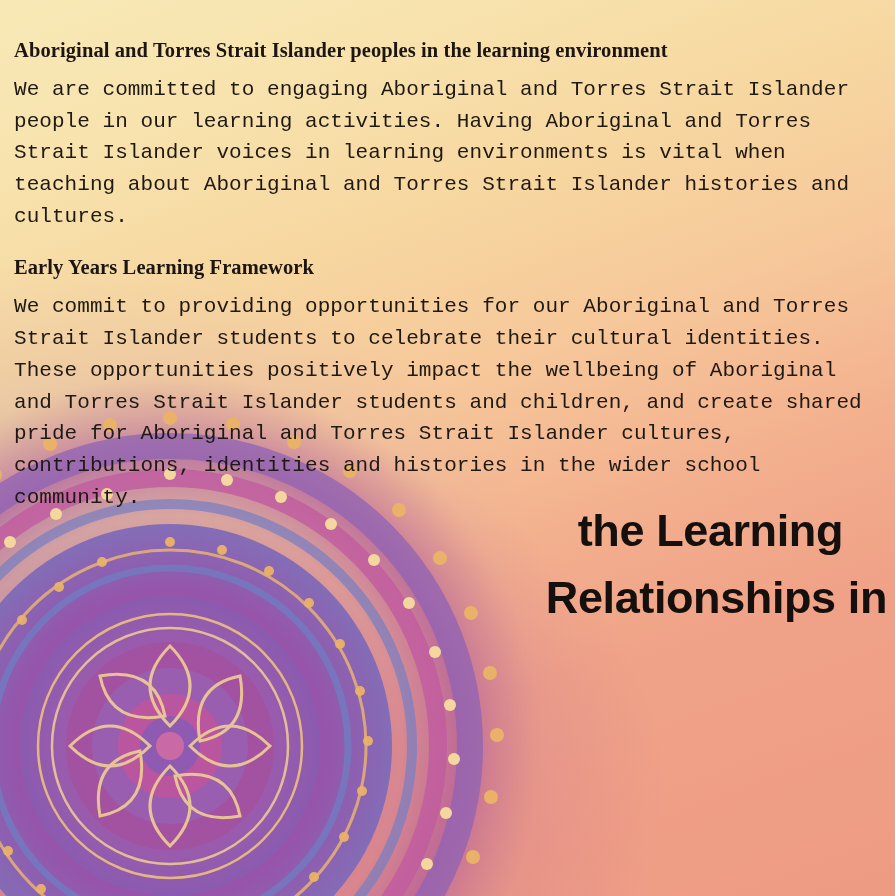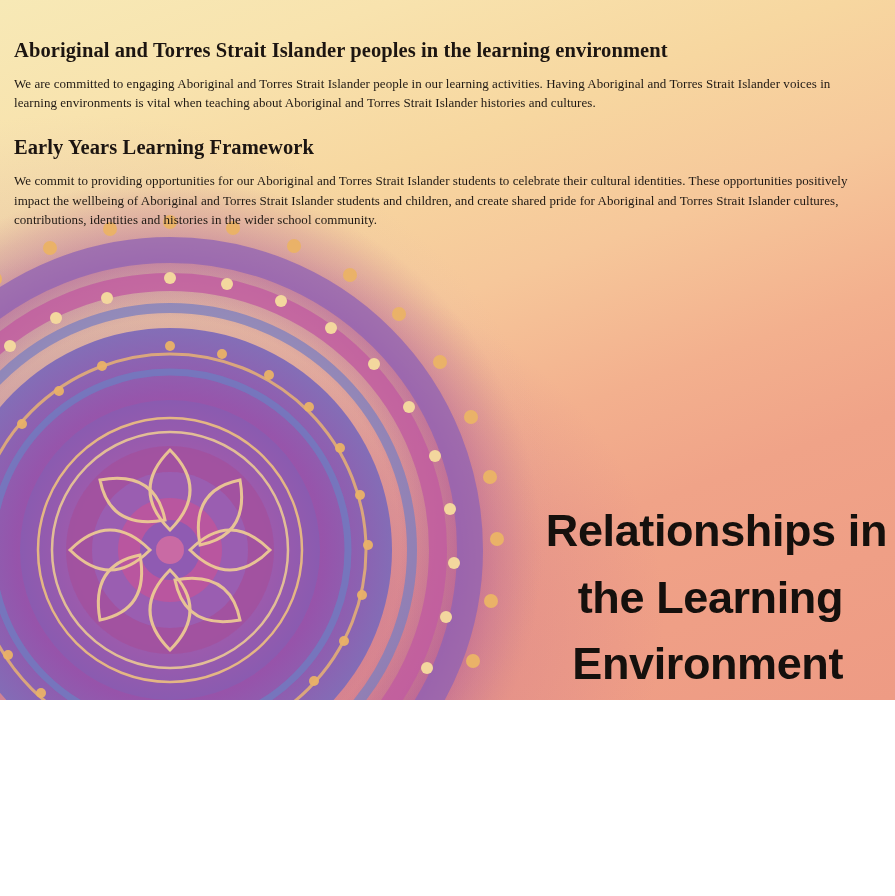--- a/index.html
+++ b/index.html
@@ -8,21 +8,21 @@
   }
   body {
     width: 895px;
     height: 896px;
     overflow: hidden;
     font-family: "Liberation Serif", serif;
   }
   .page {
     position: relative;
     width: 895px;
-    height: 700px;
+    height: 896px;
     overflow: hidden;
     background:
       radial-gradient(ellipse 700px 520px at 18% 88%, rgba(170, 70, 150, 0.55) 0%, rgba(190, 95, 150, 0.25) 45%, rgba(240, 150, 120, 0.0) 72%),
       radial-gradient(ellipse 620px 500px at 8% 72%, rgba(120, 120, 200, 0.35) 0%, rgba(180, 140, 190, 0.12) 55%, rgba(240, 160, 120, 0.0) 78%),
       linear-gradient(160deg, #f7e9b6 0%, #f8e3ae 14%, #f7d7a0 30%, #f6c79a 45%, #f3b08e 60%, #f0a388 72%, #ef9f86 85%, #ee9b84 100%);
   }
 
   
   .artwork {
     position: absolute;
@@ -48,22 +48,22 @@
     font-size: 20.5px;
     line-height: 1.25;
     color: #1c1511;
     margin: 0 0 10px 0;
     letter-spacing: 0.1px;
   }
   h2.section-heading.tight {
     margin-top: 22px;
   }
   p.body-text {
-    font-family: Liberation Serif, serif;
-    font-size: 13px;
+    font-family: Liberation Mono, monospace;
+    font-size: 21px;
     line-height: 1.52;
     color: #1f1914;
     margin: 0 0 4px 0;
     max-width: 860px;
     letter-spacing: 0.05px;
   }
 
   .title-block {
     position: absolute;
     right: 8px;
@@ -240,18 +240,17 @@
     <h2 class="section-heading">Aboriginal and Torres Strait Islander peoples in the learning environment</h2>
     <p class="body-text">We are committed to engaging Aboriginal and Torres Strait Islander people in our learning activities. Having Aboriginal and Torres Strait Islander voices in learning environments is vital when teaching about Aboriginal and Torres Strait Islander histories and cultures.</p>
 
     <h2 class="section-heading tight">Early Years Learning Framework</h2>
 
     <p class="body-text">We commit to providing opportunities for our Aboriginal and Torres Strait Islander students to celebrate their cultural identities. These opportunities positively impact the wellbeing of Aboriginal and Torres Strait Islander students and children, and create shared pride for Aboriginal and Torres Strait Islander cultures, contributions, identities and histories in the wider school community.</p>
 
   </div>
 
   <div class="title-block">
+    <div class="line l2">the Learning</div>
     <div class="line l1">Relationships in</div>
-    <div class="line l2">the Learning</div>
-    <div class="line l3">Environment</div>
   </div>
 
 </div>
 
 </body></html>

